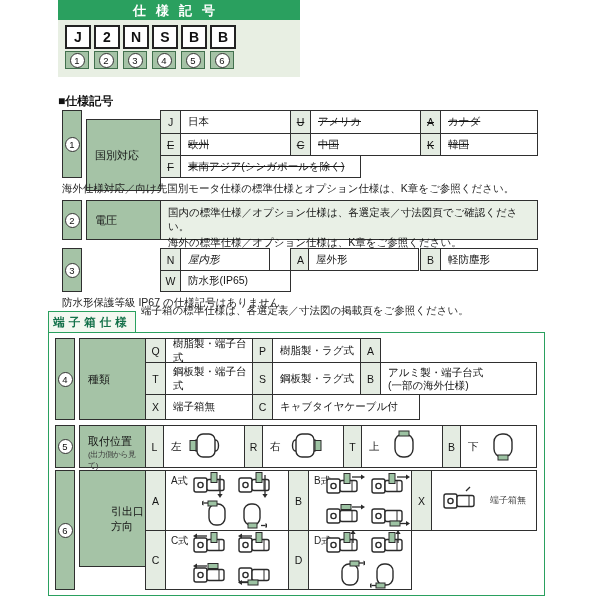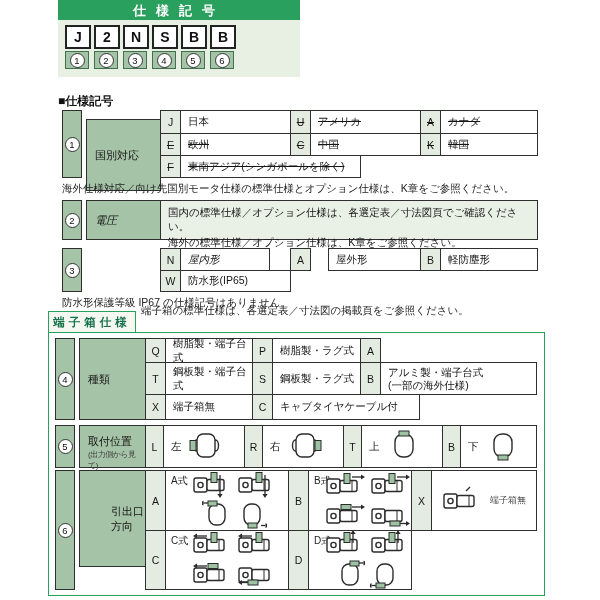--- a/index.html
+++ b/index.html
@@ -99,33 +99,33 @@
   <div class="abs cell descc strike" style="left:310px;top:133px;width:111px;height:23px;">中国</div>
   <div class="abs cell letterc strike" style="left:420px;top:133px;width:21px;height:23px;">K</div>
   <div class="abs cell descc strike" style="left:440px;top:133px;width:98px;height:23px;">韓国</div>
   <div class="abs cell letterc strike" style="left:160px;top:155px;width:21px;height:23px;">F</div>
   <div class="abs cell descc strike" style="left:180px;top:155px;width:181px;height:23px;">東南アジア(シンガポールを除く)</div>
   <div class="abs note" style="left:62px;top:182px;">海外仕様対応／向け先国別モータ仕様の標準仕様とオプション仕様は、K章をご参照ください。</div>
 
   <div class="abs cell numcol" style="left:62px;top:200px;width:20px;height:40px;">
       <span class="circ">2</span>
     </div>
-  <div class="abs cell labelc" style="left:86px;top:200px;width:75px;height:40px;font-style:italic;">電圧</div>
+  <div class="abs cell labelc" style="left:86px;top:200px;width:75px;height:40px;">電圧</div>
   <div class="abs cell contentc" style="left:160px;top:200px;width:378px;height:40px;padding:5px 0 0 7px;">
     <div style="margin-bottom:2px;">国内の標準仕様／オプション仕様は、各選定表／寸法図頁でご確認ください。</div>
     <div>海外の標準仕様／オプション仕様は、K章をご参照ください。</div>
   </div>
 
   <div class="abs cell numcol" style="left:62px;top:248px;width:20px;height:44px;">
       <span class="circ">3</span>
     </div>
   <div class="abs cell letterc" style="left:160px;top:248px;width:21px;height:23px;">N</div>
   <div class="abs cell descc" style="left:180px;top:248px;width:90px;height:23px;font-style:italic;">屋内形</div>
   <div class="abs cell letterc" style="left:290px;top:248px;width:21px;height:23px;">A</div>
-  <div class="abs cell descc" style="left:328px;top:248px;width:111px;height:23px;">屋外形</div>
+  <div class="abs cell descc" style="left:308px;top:248px;width:111px;height:23px;">屋外形</div>
   <div class="abs cell letterc" style="left:420px;top:248px;width:21px;height:23px;">B</div>
   <div class="abs cell descc" style="left:440px;top:248px;width:98px;height:23px;">軽防塵形</div>
   <div class="abs cell letterc" style="left:160px;top:270px;width:21px;height:22px;">W</div>
   <div class="abs cell descc" style="left:180px;top:270px;width:111px;height:22px;">防水形(IP65)</div>
   <div class="abs note" style="left:62px;top:296px;">防水形保護等級 IP67 の仕様記号はありません。</div>
 
   <div class="abs sect-label" style="left:48px;top:311px;width:86px;height:21px;">端子箱仕様</div>
   <div class="abs note" style="left:141px;top:304px;">端子箱の標準仕様は、各選定表／寸法図の掲載頁をご参照ください。</div>
   <div class="abs sect-frame" style="left:48px;top:332px;width:495px;height:262px;"></div>
 

